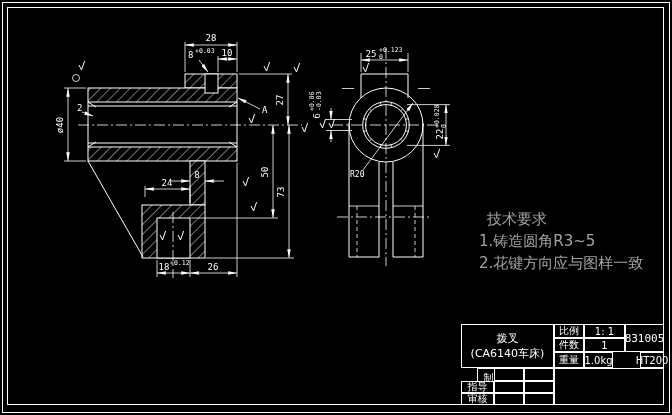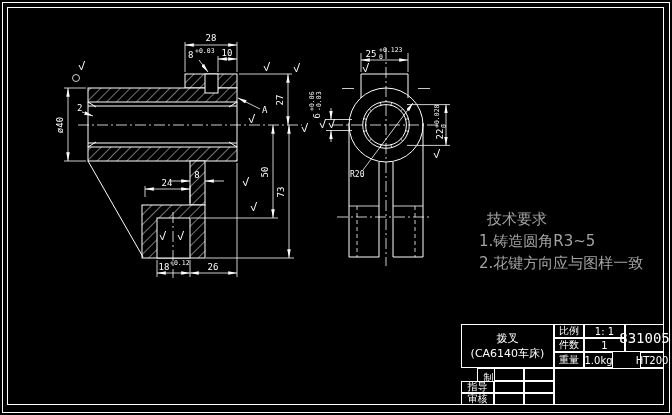--- a/index.html
+++ b/index.html
@@ -19,21 +19,21 @@
   .rough{stroke:#fff;stroke-width:1;fill:none;}
   
   .tech{position:absolute;left:479px;top:208px;color:#a3a3a3;font-size:15px;line-height:22px;white-space:nowrap;}
   .tech .ttl{padding-left:8px;}
   
   .tb{position:absolute;left:461px;top:324px;width:203px;height:81px;color:#fff;}
   .c{position:absolute;border:1px solid #fff;box-sizing:border-box;display:flex;
      align-items:center;justify-content:center;font-size:10px;background:#000;white-space:nowrap;}
   .name1{font-size:11px;}
   .name2{font-size:11px;}
-  .num{font-size:14px;font-family:"DejaVu Sans Mono",monospace;}
+  .num{font-size:11px;font-family:"DejaVu Sans Mono",monospace;}
 </style>
 </head>
 <body>
 
 <div id="stage">
 
   <div class="frame" style="left:2px;top:2px;width:666px;height:409px;"></div>
   <div class="frame" style="left:7px;top:7px;width:655px;height:396px;"></div>
 
   <svg width="672" height="415" viewBox="0 0 672 415" style="position:absolute;left:0;top:0;">

